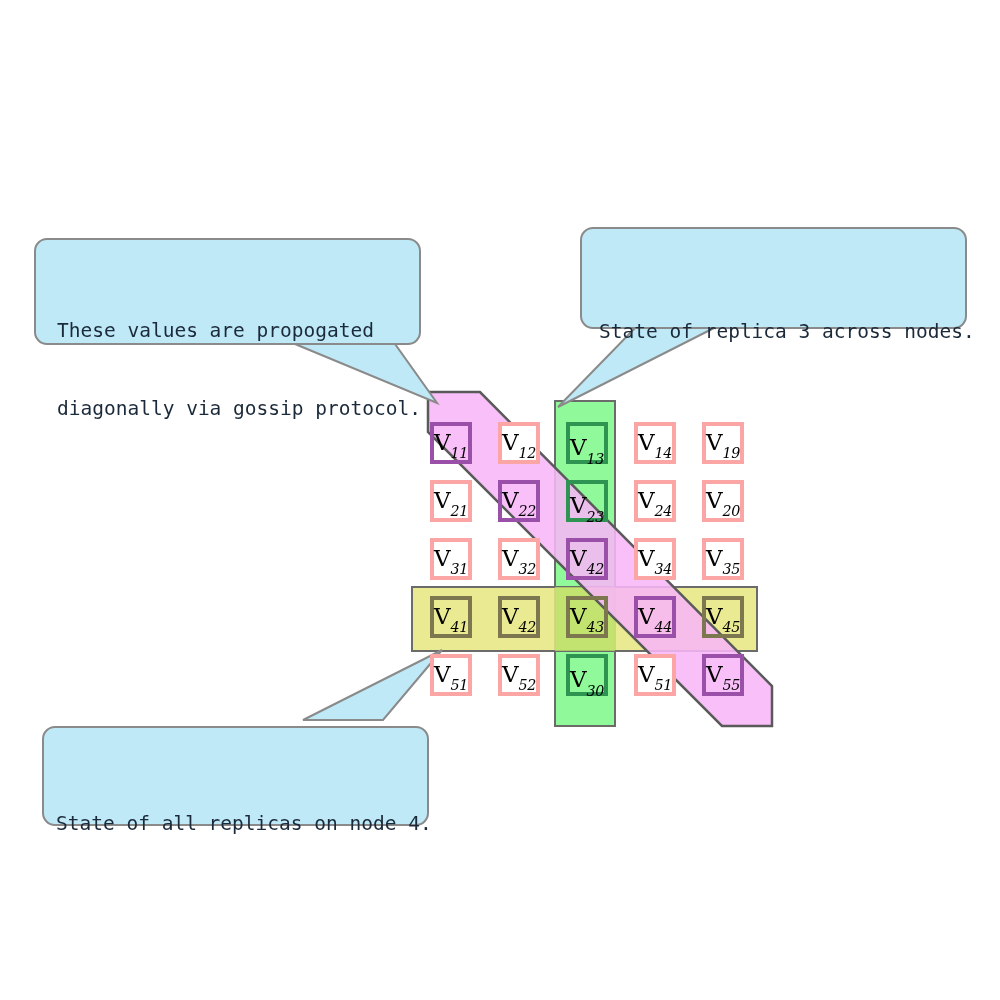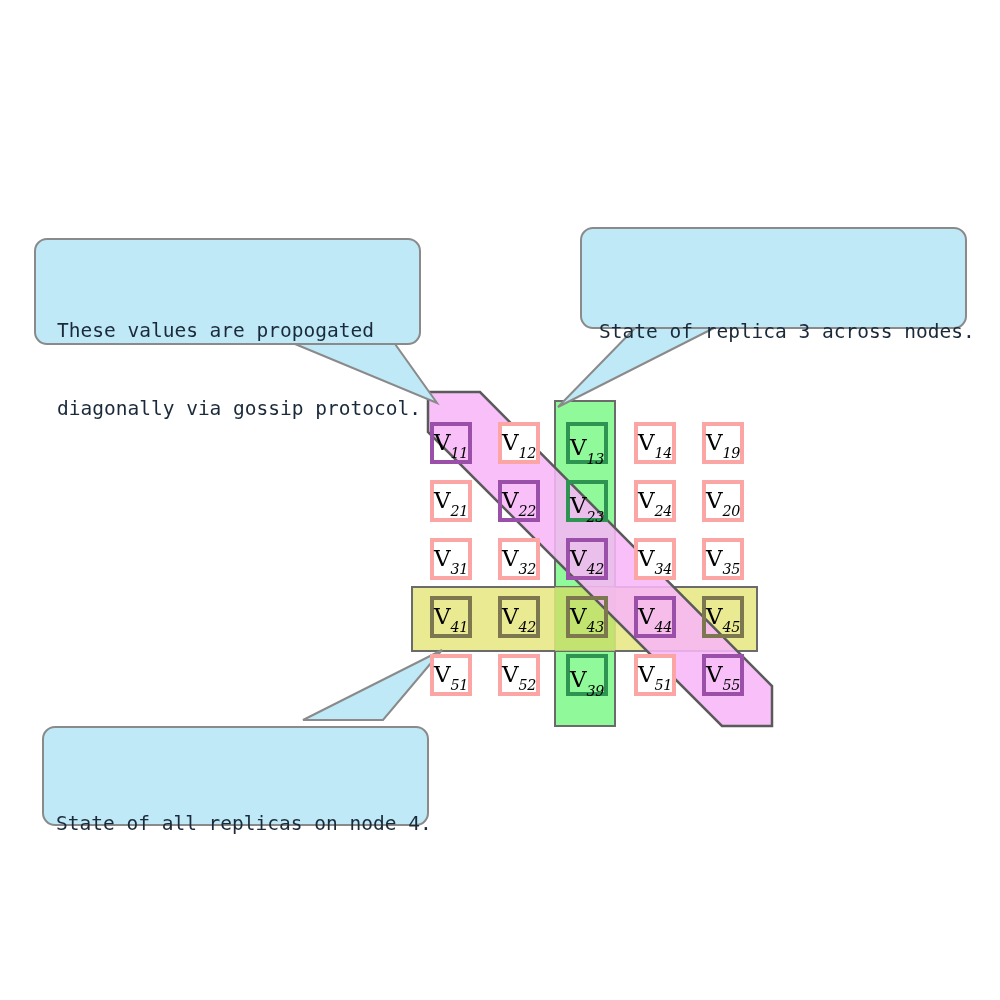--- a/index.html
+++ b/index.html
@@ -207,21 +207,21 @@
       <div class="cell in-yellow" style="left: 272px; top: 174px;">
         <span class="lbl">V<sub>45</sub></span>
       </div>
       <div class="cell " style="left: 0px; top: 232px;">
         <span class="lbl">V<sub>51</sub></span>
       </div>
       <div class="cell " style="left: 68px; top: 232px;">
         <span class="lbl">V<sub>52</sub></span>
       </div>
       <div class="cell in-green" style="left: 136px; top: 232px;">
-        <span class="lbl">V<sub>39</sub></span>
+        <span class="lbl">V<sub>30</sub></span>
       </div>
       <div class="cell " style="left: 204px; top: 232px;">
         <span class="lbl">V<sub>51</sub></span>
       </div>
       <div class="cell in-magenta" style="left: 272px; top: 232px;">
         <span class="lbl">V<sub>55</sub></span>
       </div>
     </div>
 
 </div>

